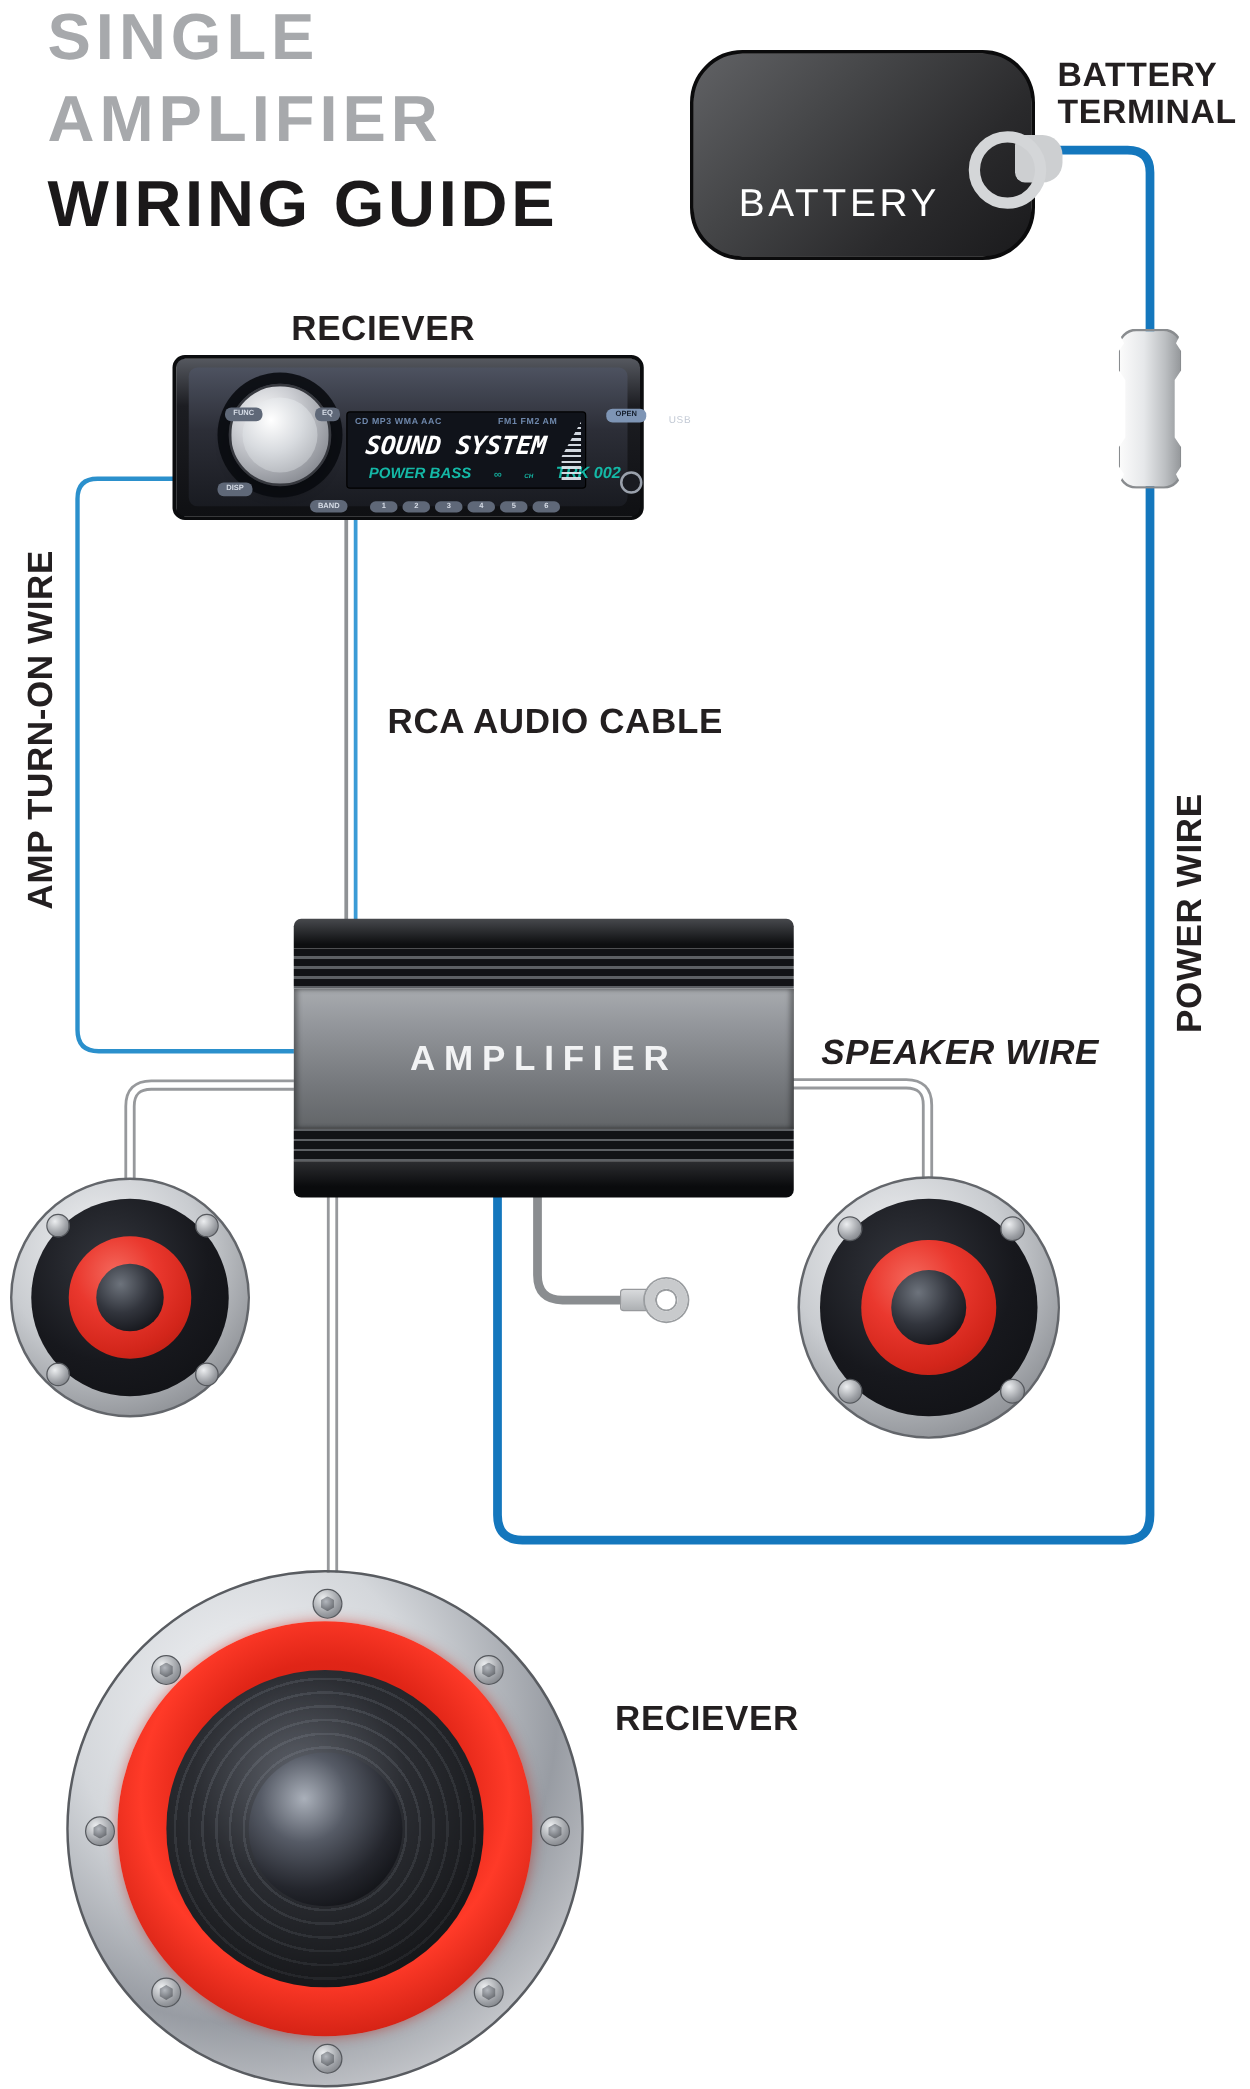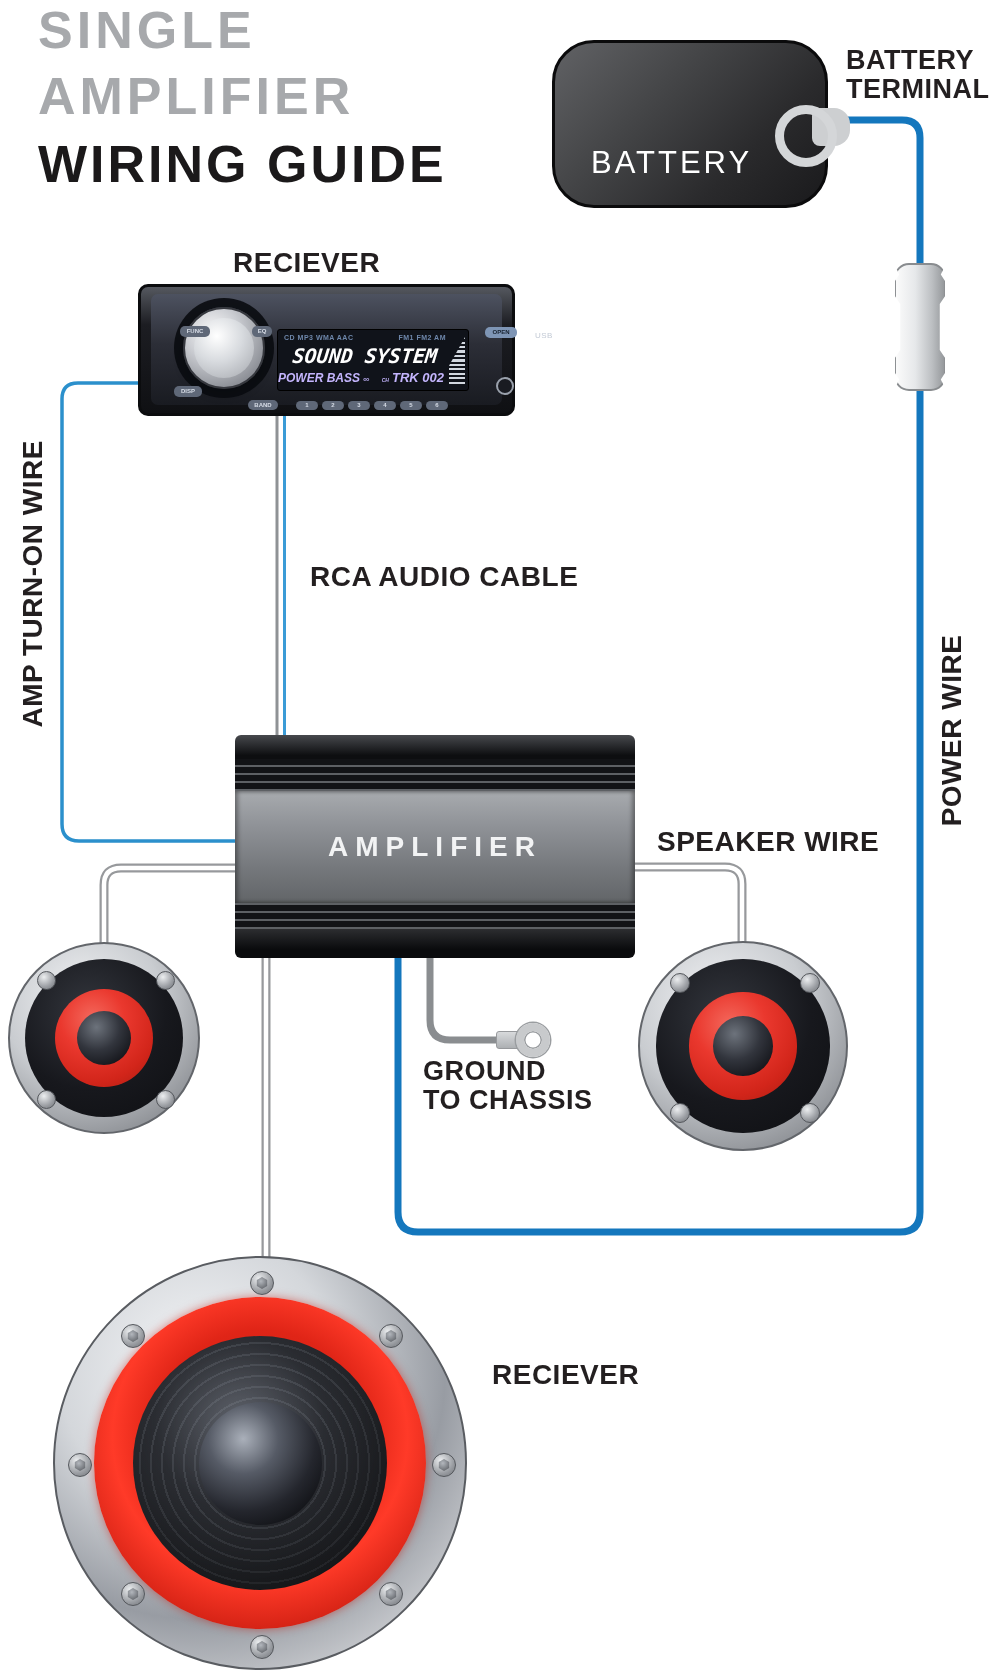--- a/index.html
+++ b/index.html
@@ -41,22 +41,22 @@
      background:radial-gradient(circle at 38% 30%,#ffffff 0%,#d8dbdf 45%,#a3a6ac 100%);}
   .rc-pill{background:#5f6878;color:#d6dce6;font-size:6px;font-weight:700;text-align:center;
      border-radius:5px;z-index:5;line-height:11px;height:11px;}
   .display{left:277px;top:329px;width:192px;height:62px;background:#10131a;border:1px solid #000;
      border-radius:3px;z-index:4;box-sizing:border-box;}
   .disp-row-top{position:absolute;left:6px;right:22px;top:4px;display:flex;justify-content:space-between;
      color:#6e87ab;font-size:7px;font-weight:700;letter-spacing:.5px;}
   .disp-main{position:absolute;left:4px;top:14px;width:166px;text-align:center;color:#ffffff;
      font-family:"DejaVu Sans Mono",monospace;font-style:italic;font-weight:700;font-size:20px;
      transform:skewX(-6deg);white-space:nowrap;}
-  .disp-bot{position:absolute;left:0;right:24px;bottom:5px;display:flex;align-items:baseline;gap:3px;
-     color:#c4b5fd;font-style:italic;font-weight:700;font-size:12px;white-space:nowrap;}
+  .disp-bot{position:absolute;left:17px;right:24px;bottom:5px;display:flex;align-items:baseline;gap:18px;
+     color:#14b8a6;font-style:italic;font-weight:700;font-size:12px;white-space:nowrap;}
   .disp-bot .dim{font-size:9px;opacity:.85;}
   .disp-bot .ch{font-size:5px;margin-left:auto;}
   .disp-bars{position:absolute;right:3px;top:7px;width:16px;height:48px;opacity:.92;
      background:repeating-linear-gradient(180deg,#e2e8f0 0 2px,transparent 2px 4.5px);
      clip-path:polygon(0 60%,100% 0,100% 100%,0 100%);}
   .jack{left:496px;top:377px;width:18px;height:18px;border-radius:50%;border:2px solid #9aa1ac;
      background:#191b21;z-index:5;box-sizing:border-box;}
   .usb-lbl{left:492px;top:331px;color:#c3cad5;font-size:8px;font-weight:400;z-index:5;letter-spacing:.5px;margin-left:43px;}
   
   .amp{left:235px;top:735px;width:400px;height:223px;z-index:3;}
@@ -173,38 +173,34 @@
   <div class="abs rc-pill" style="left:296px;top:401px;width:22px;height:9px;line-height:9px;">1</div>
   <div class="abs rc-pill" style="left:322px;top:401px;width:22px;height:9px;line-height:9px;">2</div>
   <div class="abs rc-pill" style="left:348px;top:401px;width:22px;height:9px;line-height:9px;">3</div>
   <div class="abs rc-pill" style="left:374px;top:401px;width:22px;height:9px;line-height:9px;">4</div>
   <div class="abs rc-pill" style="left:400px;top:401px;width:22px;height:9px;line-height:9px;">5</div>
   <div class="abs rc-pill" style="left:426px;top:401px;width:22px;height:9px;line-height:9px;">6</div>
 
   <div class="abs lbl rot" style="left:-109px;top:572px;width:282px;">AMP TURN-ON WIRE</div>
   <div class="abs lbl" style="left:310px;top:562px;">RCA AUDIO CABLE</div>
   <div class="abs lbl rot" style="left:851px;top:716px;width:200px;">POWER WIRE</div>
-  <div class="abs lbl" style="left:657px;top:827px;">SPEAKER WIRE</div>
+  <div class="abs lbl" style="left:657px;top:827px;font-style:italic;">SPEAKER WIRE</div>
 
   <div class="abs amp">
     <div class="amp-cap-top"></div>
     <div class="amp-ridge-top"></div>
     <div class="amp-body">
       <span class="amp-text">AMPLIFIER</span>
     </div>
     <div class="amp-ridge-bot"></div>
     <div class="amp-cap-bot"></div>
   </div>
 
   <div class="abs gnd-nub"></div>
   <div class="abs gnd-ring"></div>
-  <div class="abs lbl lbl-sm" style="left:423px;top:1057px;">
-    <div>GROUND</div>
-    <div>TO CHASSIS</div>
-  </div>
 
   <div class="abs spk" style="left:8px;top:942px;width:192px;height:192px;">
     <div class="basket"></div>
     <div class="bolt" style="left:27px;top:27px;width:19px;height:19px;"></div>
     <div class="bolt" style="left:146px;top:27px;width:19px;height:19px;"></div>
     <div class="bolt" style="left:27px;top:146px;width:19px;height:19px;"></div>
     <div class="bolt" style="left:146px;top:146px;width:19px;height:19px;"></div>
     <div class="cone"></div>
     <div class="dome"></div>
   </div>

